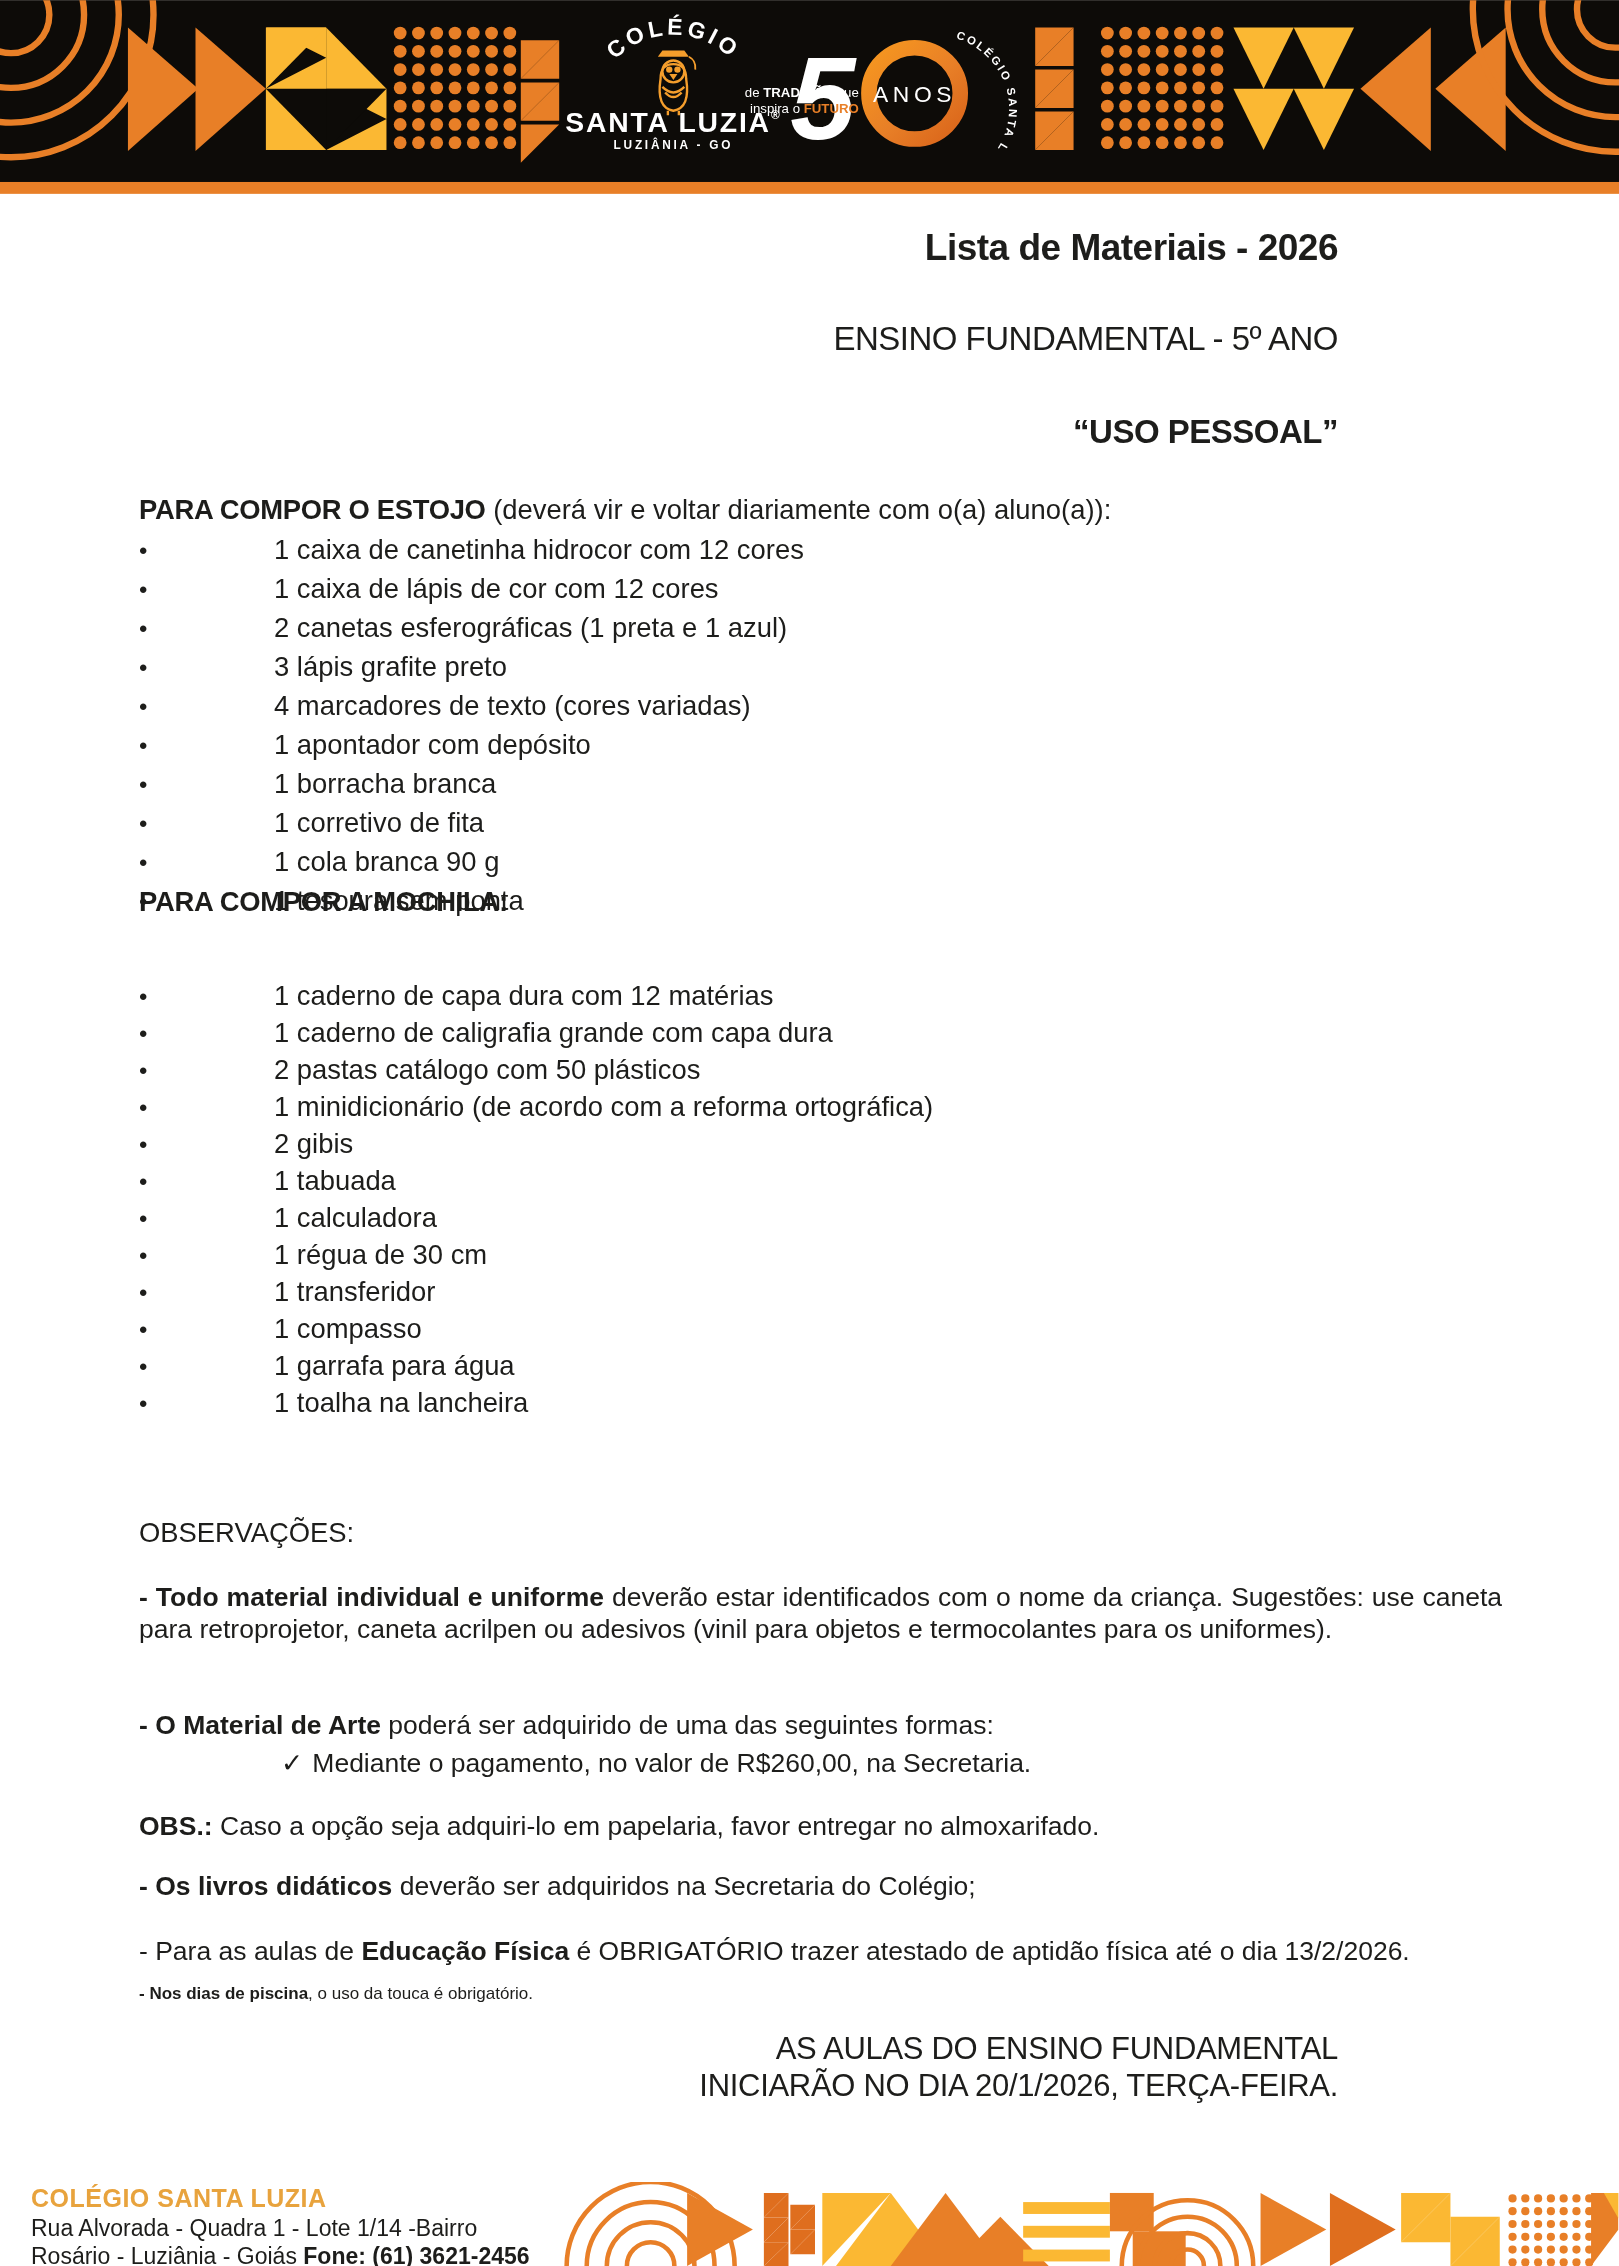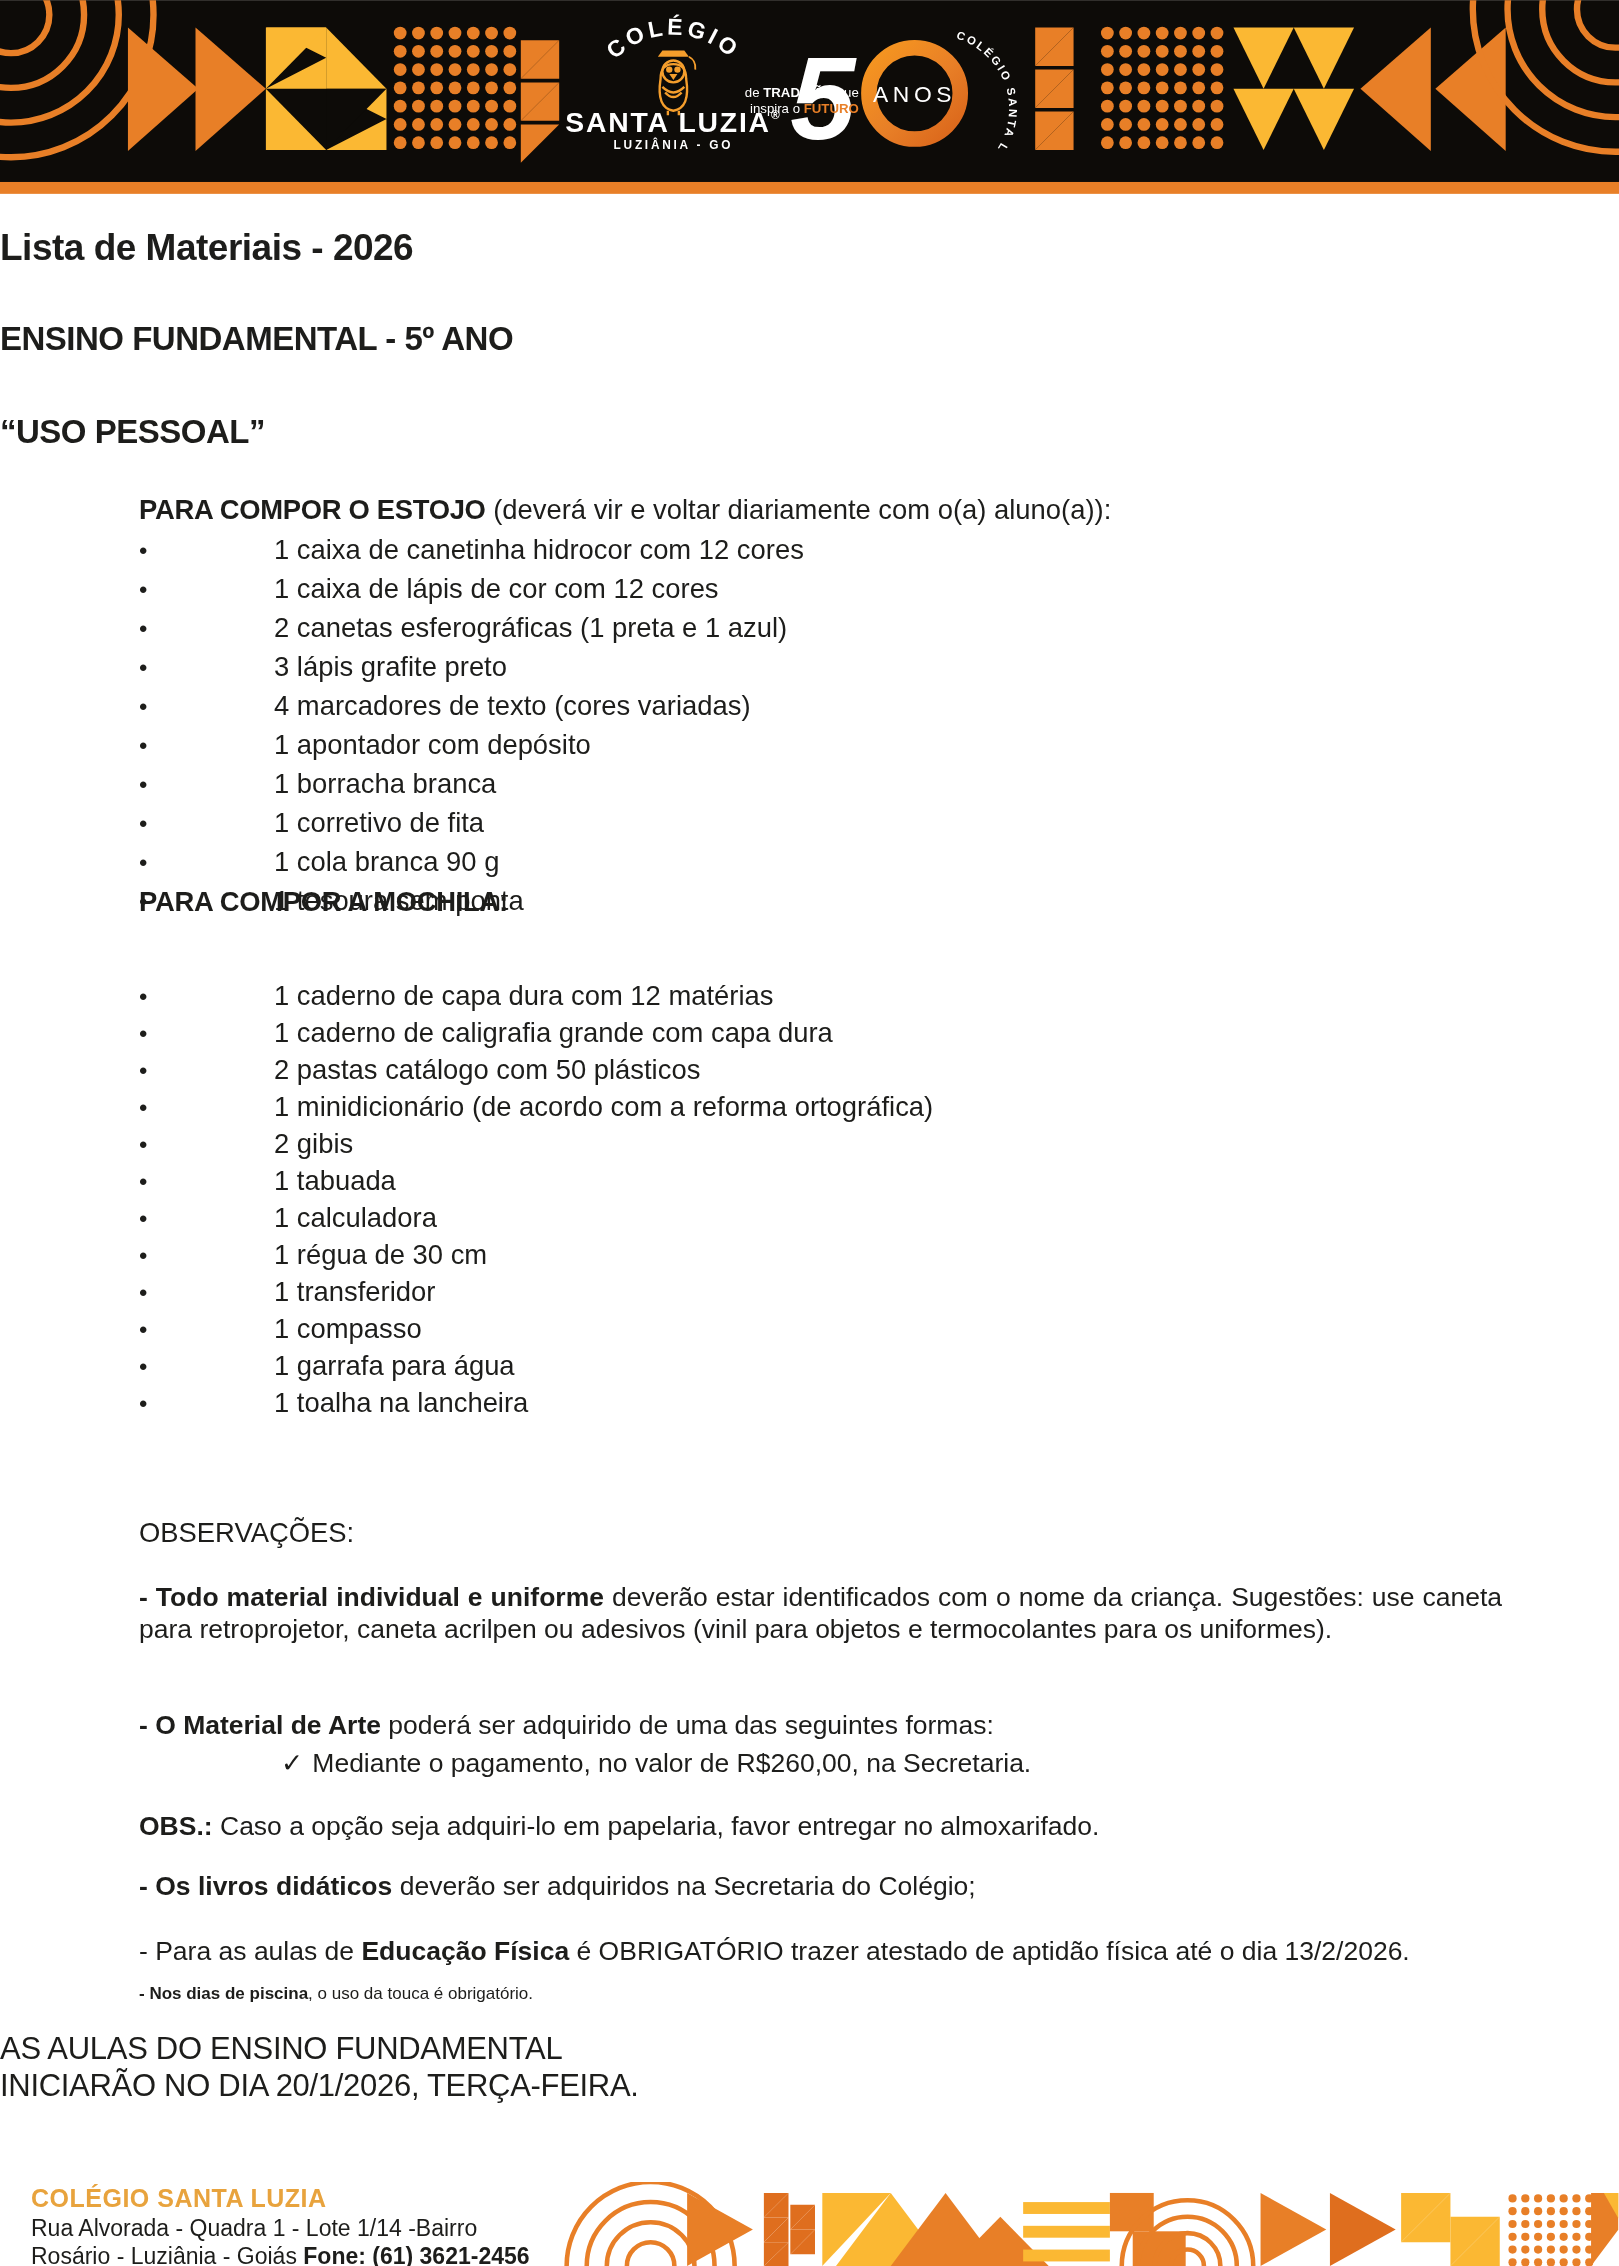--- a/index.html
+++ b/index.html
@@ -18,23 +18,23 @@
   .f-bk{fill:var(--black)}
   .s-or{stroke:var(--orange);fill:none}
   .logo-arc{fill:#fff;font-weight:bold;font-size:25px;letter-spacing:4px}
   .logo-main{fill:#fff;font-weight:bold;font-size:31px;letter-spacing:2px}
   .logo-sub{fill:#fff;font-weight:bold;font-size:13px;letter-spacing:3px}
   .emb-5{fill:#fff;font-weight:bold;font-size:128px;font-style:italic}
   .emb-anos{fill:#fff;font-size:25px;letter-spacing:5px}
   .emb-tag{fill:#fff;font-size:14.5px}
   .emb-arc{fill:#fff;font-size:12.5px;letter-spacing:2.5px;font-weight:bold}
   
-  .center{left:0;width:1338px;text-align:left}
+  .center{left:0;width:1338px;text-align:right}
   .title{top:227px;font-size:37px;font-weight:bold;letter-spacing:-0.5px}
-  .subtitle{top:320px;font-size:33px;font-weight:bold;letter-spacing:-0.5px}
+  .subtitle{top:320px;font-size:33px;font-weight:normal;letter-spacing:-0.5px}
   .uso{top:413px;font-size:33px;font-weight:bold;letter-spacing:-0.5px}
   .lm{left:139px;width:1363px}
   .sec-head{font-size:27.4px;line-height:33px}
   .sec-head b{letter-spacing:-0.3px}
   .head-estojo{top:493px}
   .head-mochila{top:885px}
   ul.items{margin:0;padding:0;list-style:none;font-size:27.4px}
   .list-estojo{top:534px}
   .list-mochila{top:980px}
   .list-estojo li{height:39px}

